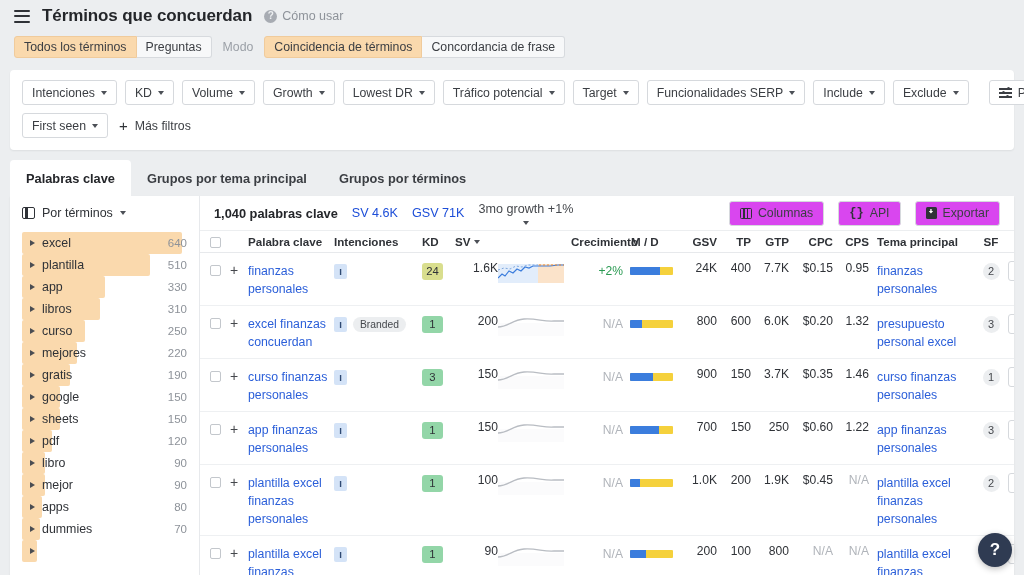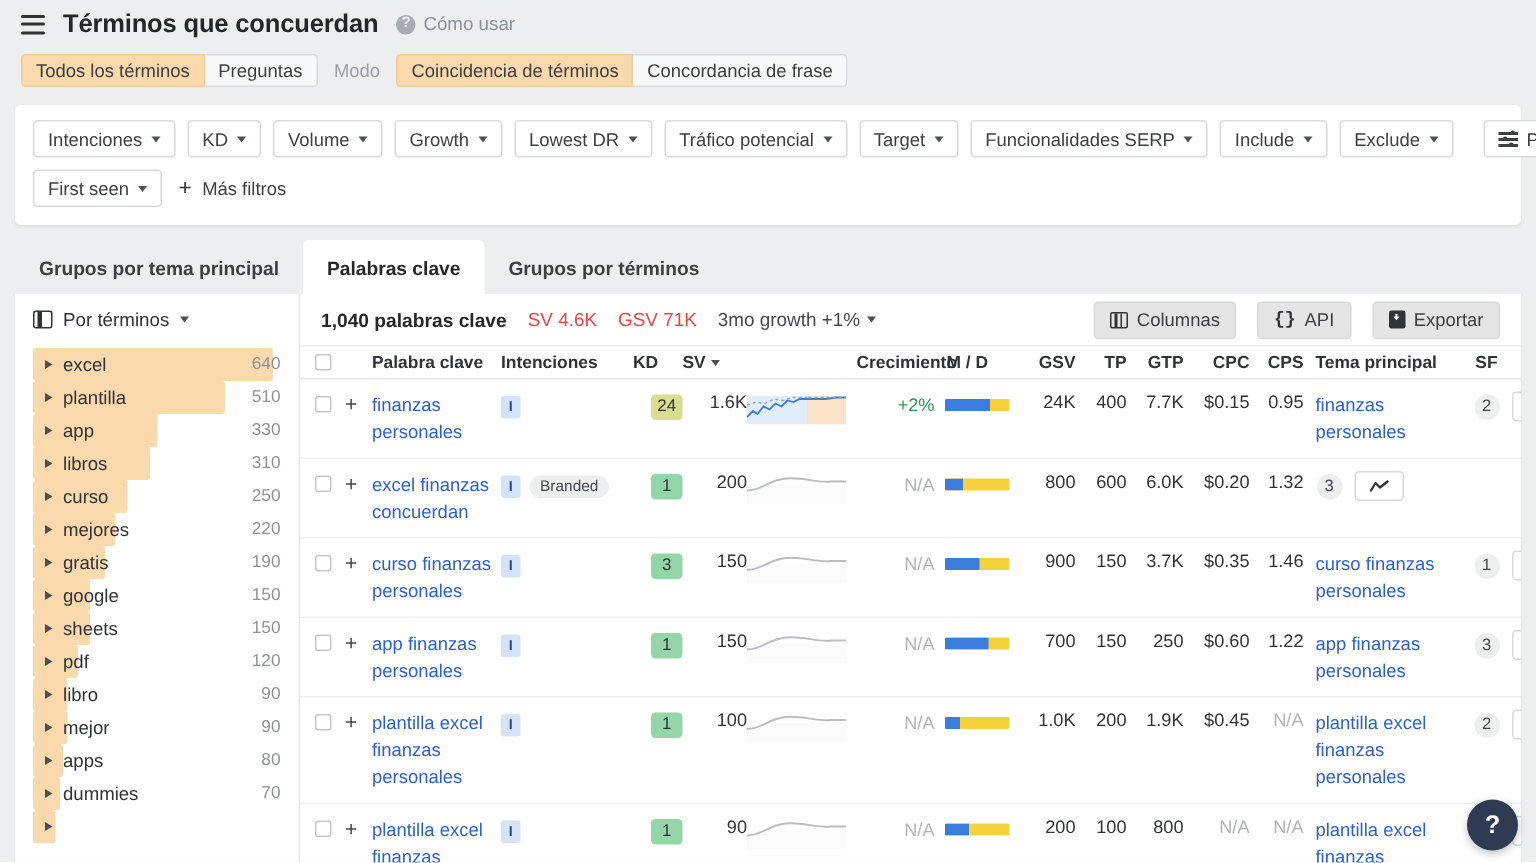--- a/index.html
+++ b/index.html
@@ -101,25 +101,25 @@
     border-top:3.6px solid transparent;border-bottom:3.6px solid transparent;border-left:5px solid #4a4d52;
     margin-left:8px; margin-right:7px;
   }
   .side-label { position:relative; z-index:2; font-size:12.4px; color:#2f3237; white-space:nowrap;}
   .side-count { position:absolute; right:0; z-index:2; font-size:11.5px; color:#8d9299; }
 
   
   .tablewrap { flex:1; display:flex; flex-direction:column; min-width:0; }
   .table-toolbar { height:34px; display:flex; align-items:center; padding: 0 14px; gap:14px; }
   .tt-count { font-size:12.8px; font-weight:700; color:#24262a; white-space:nowrap;}
-  .tt-stat { font-size:12.6px; color:#ef4444; white-space:nowrap;}
-  .tt-growth { font-size:12.6px; color:#45484d; display:flex; align-items:center; gap:5px; cursor:pointer; white-space:nowrap;}
+  .tt-stat { font-size:12.6px; color:#1d4ed8; white-space:nowrap;}
+  .tt-growth { font-size:12.6px; color:#45484d; display:flex; align-items:center; gap:5px; cursor:pointer; white-space:nowrap;flex-direction:column;}
   .tt-spacer { flex:1; }
   .tbtn {
-    height:25px; border:1px solid #d6d9dd; border-radius:3px; background:#e5e5e5;
+    height:25px; border:1px solid #d6d9dd; border-radius:3px; background:#d946ef;
     font-size:12.3px; color:#3b3e43; padding:0 10px;
     display:flex; align-items:center; gap:6px; cursor:pointer; white-space:nowrap;
   }
   .col-ico { width:12px;height:11px;border:1.5px solid #2f3237;border-radius:1.5px;position:relative;}
   .col-ico::before,.col-ico::after{content:"";position:absolute;top:0;bottom:0;width:1.4px;background:#2f3237;}
   .col-ico::before{ left:2.5px;} .col-ico::after{ left:6px;}
   .api-ico { font-family:"Liberation Mono", monospace; font-size:12px; color:#2f3237; font-weight:700;}
   .exp-ico { width:11px;height:12px;background:#2f3237;border-radius:1.5px; position:relative;}
   .exp-ico::after{ content:"";position:absolute;left:3.2px;top:2px;width:4.5px;height:4.5px;background:#fff;
      clip-path: polygon(35% 0,65% 0,65% 45%,100% 45%,50% 100%,0 45%,35% 45%); }
@@ -129,21 +129,21 @@
     display:flex; align-items:center; height:23px; border-top:1px solid #eceef0;
     border-bottom:1px solid #e7e9ec; padding-left:10px; font-size:11.6px; font-weight:700; color:#2f3237;
   }
   .tbody { flex:1; overflow:hidden; }
   .trow { display:flex; border-bottom:1px solid #eef0f2; padding-left:10px; padding-top:8px; padding-bottom:8px; }
 
   .c-check { width:20px; flex:0 0 20px; }
   .c-plus  { width:18px; flex:0 0 18px; }
   .c-kw    { width:86px; flex:0 0 86px; }
   .c-int   { width:88px; flex:0 0 88px; }
-  .c-kd    { width:33px; flex:0 0 33px; text-align:right;}
+  .c-kd    { width:33px; flex:0 0 33px; text-align:left;}
   .c-sv    { width:43px; flex:0 0 43px; text-align:right;}
   .c-spark { width:73px; flex:0 0 73px; }
   .c-grow  { width:52px; flex:0 0 52px; text-align:right;}
   .c-md    { width:56px; flex:0 0 56px; text-align:center;}
   .c-gsv   { width:38px; flex:0 0 38px; text-align:right;}
   .c-tp    { width:34px; flex:0 0 34px; text-align:right;}
   .c-gtp   { width:38px; flex:0 0 38px; text-align:right;}
   .c-cpc   { width:44px; flex:0 0 44px; text-align:right;}
   .c-cps   { width:36px; flex:0 0 36px; text-align:right;}
   .c-tema  { width:105px; flex:0 0 105px; padding-left:8px;}
@@ -288,22 +288,22 @@
         <span class="caret"></span>
       </div>
       <div class="plusfilters">
         <span class="plusglyph">+</span>
         <span>Más filtros</span>
       </div>
     </div>
   </div>
 
   <div class="tabstrip">
+    <div class="tabitem active">Palabras clave</div>
     <div class="tabitem">Grupos por tema principal</div>
-    <div class="tabitem active">Palabras clave</div>
     <div class="tabitem">Grupos por términos</div>
   </div>
 
   <div class="panel">
 
     <div class="sidebar">
       <div class="side-head">
         <span class="panel-ico"></span>
         <span class="side-head-label">Por términos</span>
         <span class="caret"></span>
@@ -498,20 +498,21 @@
                 <path d="M0 13 C10 13, 14 6, 26 5 C38 4, 46 8, 56 7 L66 7" fill="none" stroke="#b9bdc3" stroke-width="1.3"></path>
               </svg>
             </div>
             <div class="c-grow"><span class="num na">N/A</span></div>
             <div class="c-md"><span class="mdbar"><i style="width:28%"></i></span></div>
             <div class="c-gsv num">800</div>
             <div class="c-tp num">600</div>
             <div class="c-gtp num">6.0K</div>
             <div class="c-cpc num">$0.20</div>
             <div class="c-cps num">1.32</div>
+            <div class="c-tema"><span class="kwlink">presupuesto personal excel</span></div>
             <div class="c-sf"><span class="sfpill">3</span></div>
             <div class="c-act">
               <span class="actbtn">
                 <svg width="13" height="9" viewBox="0 0 13 9">
                   <path d="M1 7 L4 2 L7 5 L12 1" fill="none" stroke="#2f3237" stroke-width="1.5" stroke-linecap="round" stroke-linejoin="round"></path>
                 </svg>
               </span>
             </div>
           </div>
           <div class="trow">

